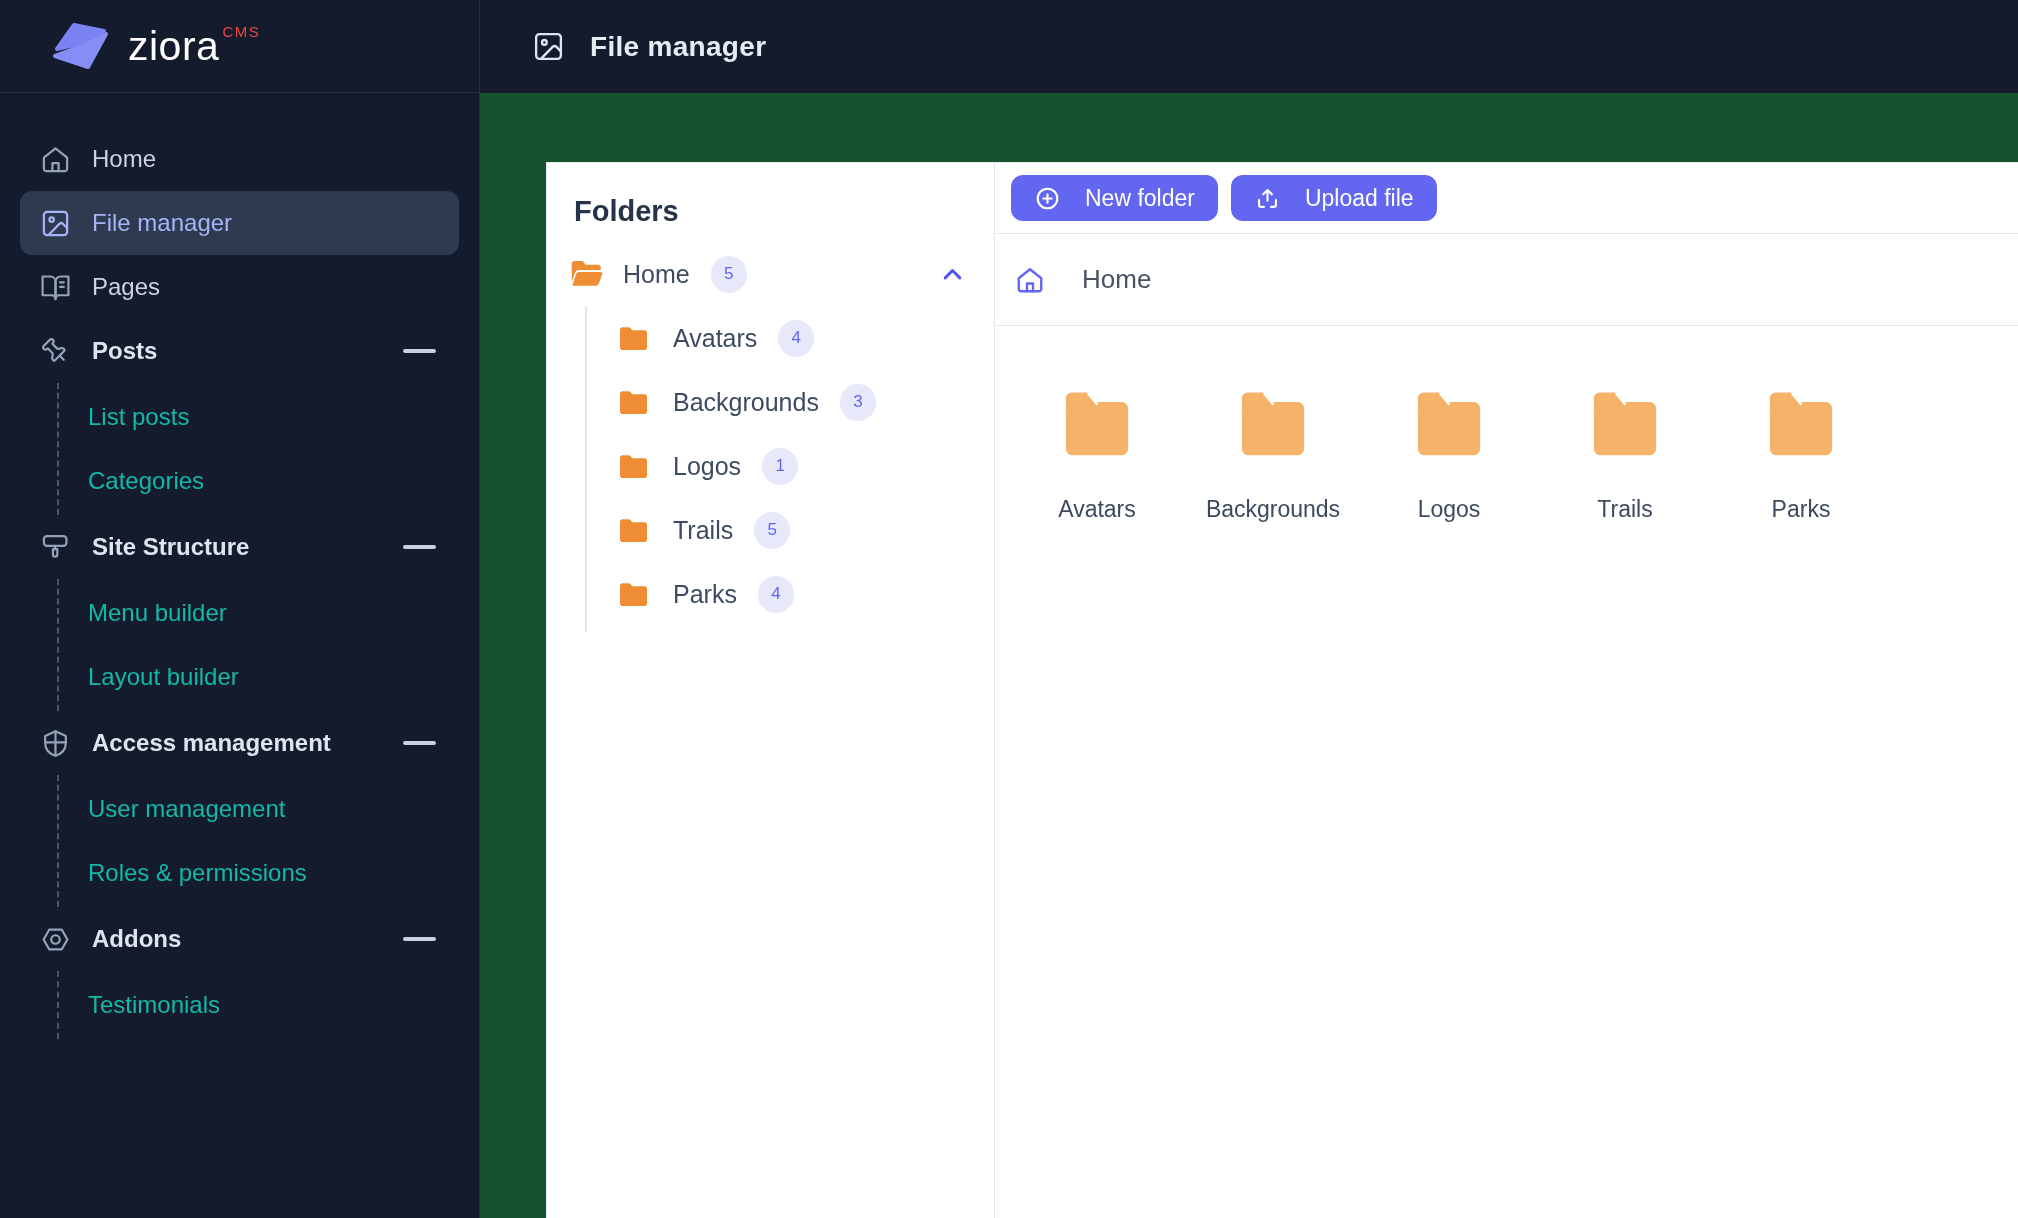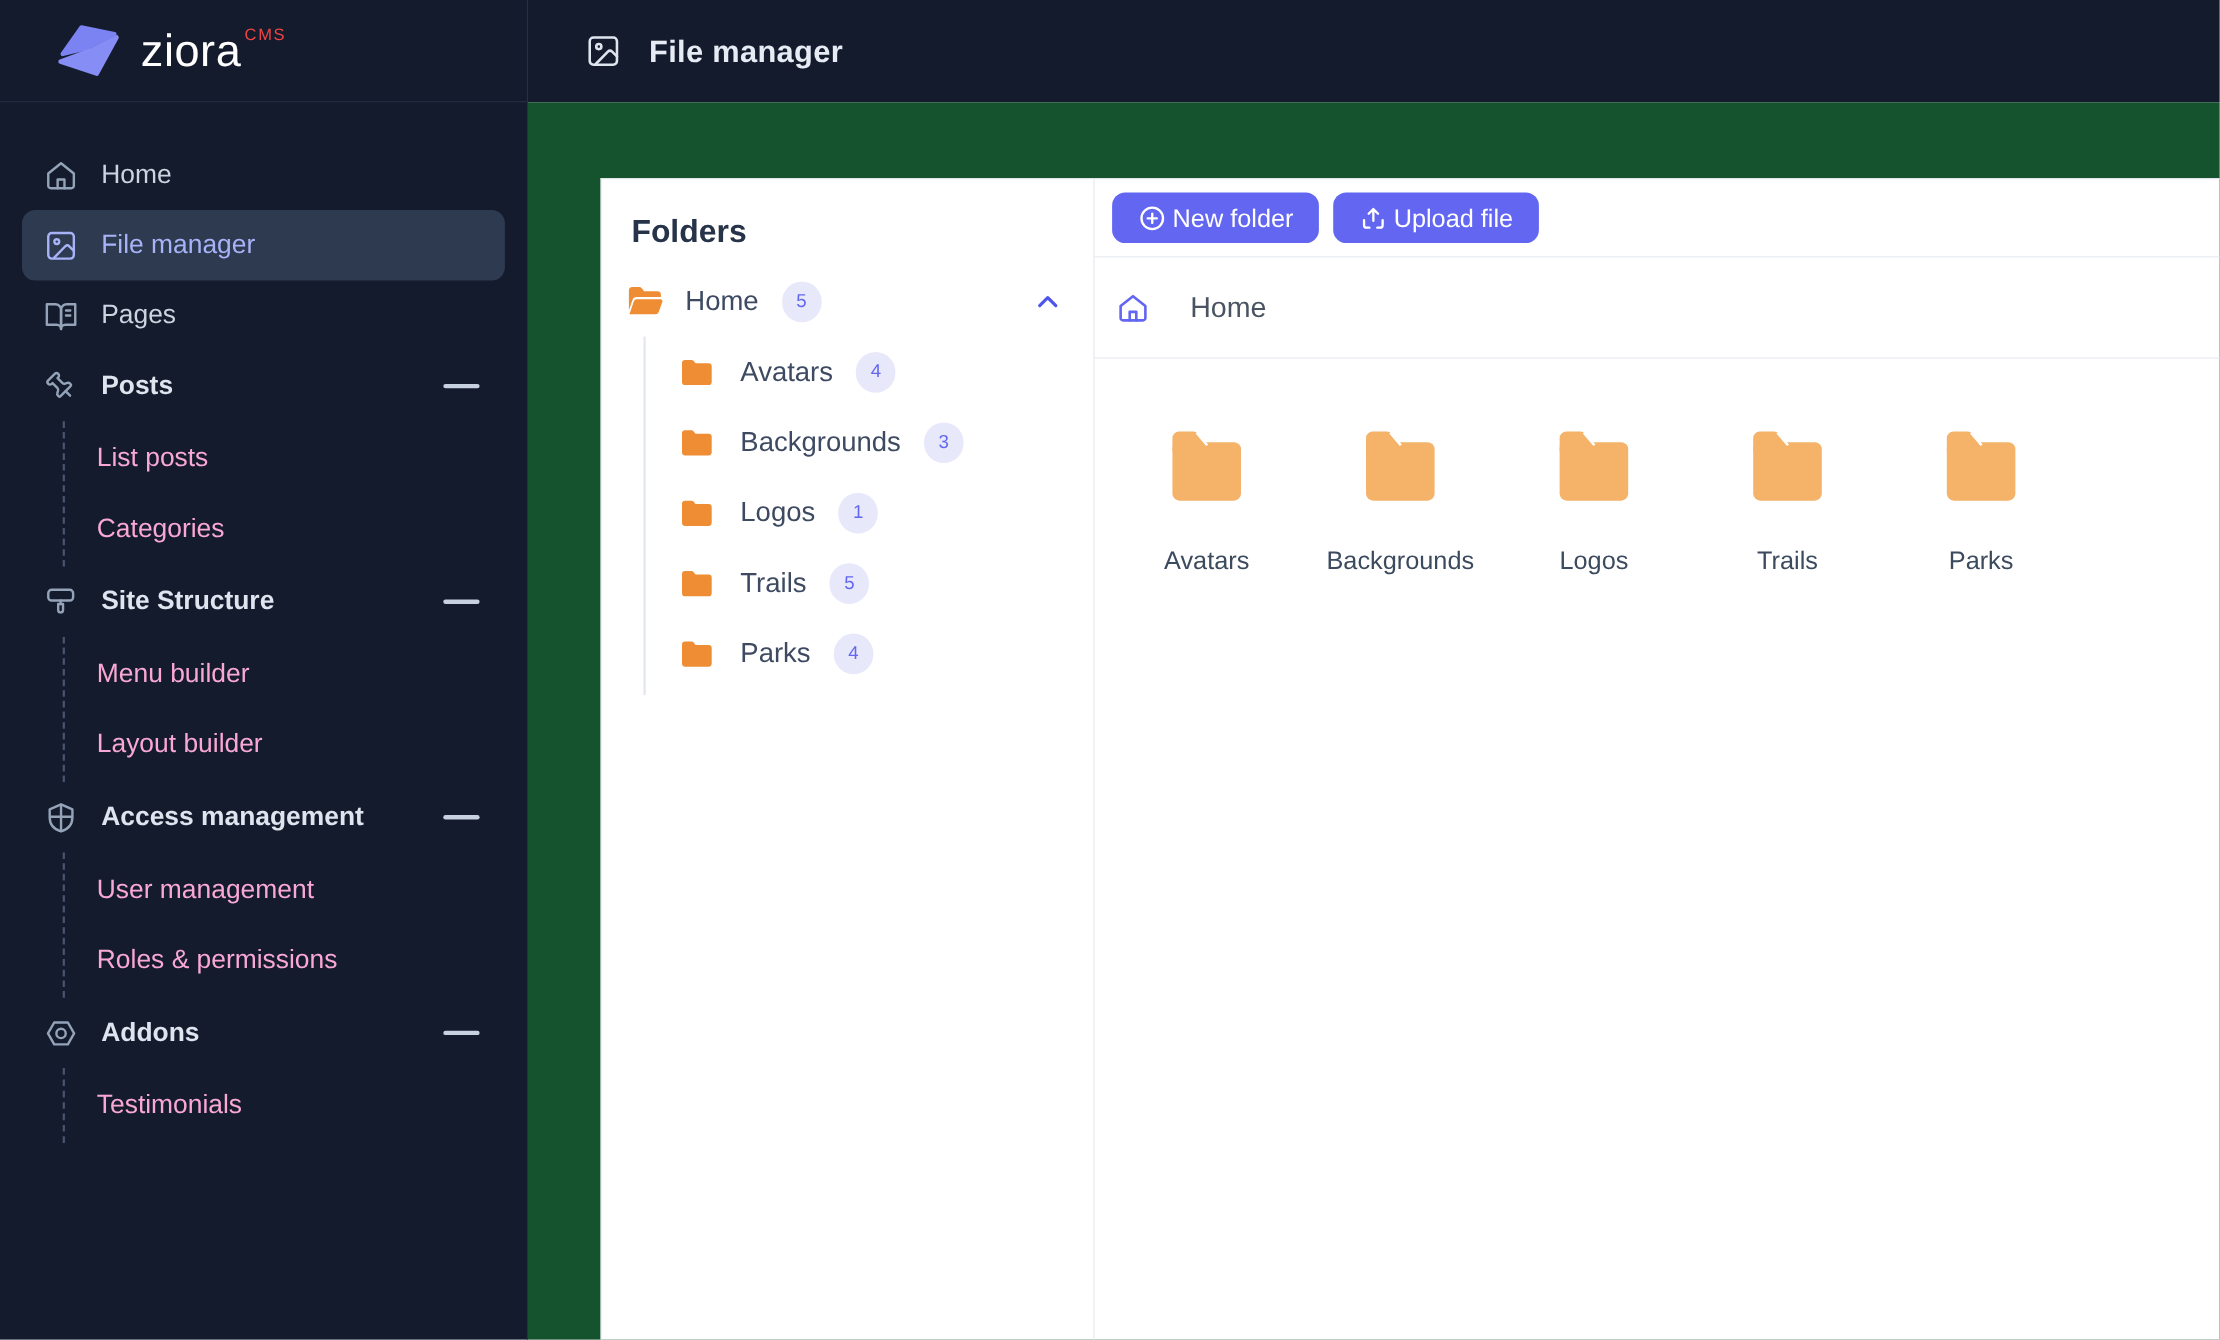--- a/index.html
+++ b/index.html
@@ -41,21 +41,21 @@
   .minus-toggle {
     position:absolute; right:23px; top:50%; transform:translateY(-50%);
     width:33px; height:4px; border-radius:2px; background:#c7d1e0;
   }
   .side-sub-block {
     margin-left:57px; border-left:2px dashed #4a5570;
     padding:2px 0;
   }
   .side-sub-row {
     height:64px; display:flex; align-items:center;
-    padding-left:29px; font-size:24px; color:#f9a8d4; cursor:pointer;
+    padding-left:29px; font-size:24px; color:#14b8a6; cursor:pointer;
   }
   
   .main-col { flex:1; display:flex; flex-direction:column; height:100%; }
   .top-header {
     height:93px; min-height:93px; background:#131b2d;
     display:flex; align-items:center; padding-left:52px;
   }
   .top-header .hd-ic { width:33px; height:33px; color:#dfe5ee; margin-right:25px; }
   .page-title { color:#e7ebf3; font-size:28px; font-weight:700; letter-spacing:0.3px; }
   .content { flex:1; position:relative; background:#14532d; overflow:hidden; }
@@ -85,21 +85,21 @@
   .tree-child-row .folder-ic { width:31px; height:27px; margin-right:24px; flex:none; }
   
   .right-pane { flex:1; display:flex; flex-direction:column; }
   .toolbar {
     height:71px; min-height:71px; border-bottom:1px solid #e4e8ee;
     display:flex; align-items:center; padding-left:16px; gap:13px;
   }
   .btn {
     height:46px; border:none; border-radius:12px; background:#6366f1;
     color:#ffffff; font-size:23px; font-family:inherit; font-weight:500;
-    display:flex; align-items:center; gap:5px; padding:0 23px; cursor:pointer;
+    display:flex; align-items:center; gap:24px; padding:0 23px; cursor:pointer;
   }
   .btn .btn-ic { width:27px; height:27px; }
   .breadcrumb-bar {
     height:92px; min-height:92px; border-bottom:1px solid #e4e8ee;
     display:flex; align-items:center; padding-left:20px;
   }
   .crumb-home-ic { width:30px; height:30px; color:#6366f1; flex:none; }
   .crumb-label { font-size:26px; color:#4a5361; margin-left:37px; }
   .files-grid { display:flex; gap:26px; padding:60px 0 0 27px; }
   .grid-item { width:150px; display:flex; flex-direction:column; align-items:center; cursor:pointer; }

